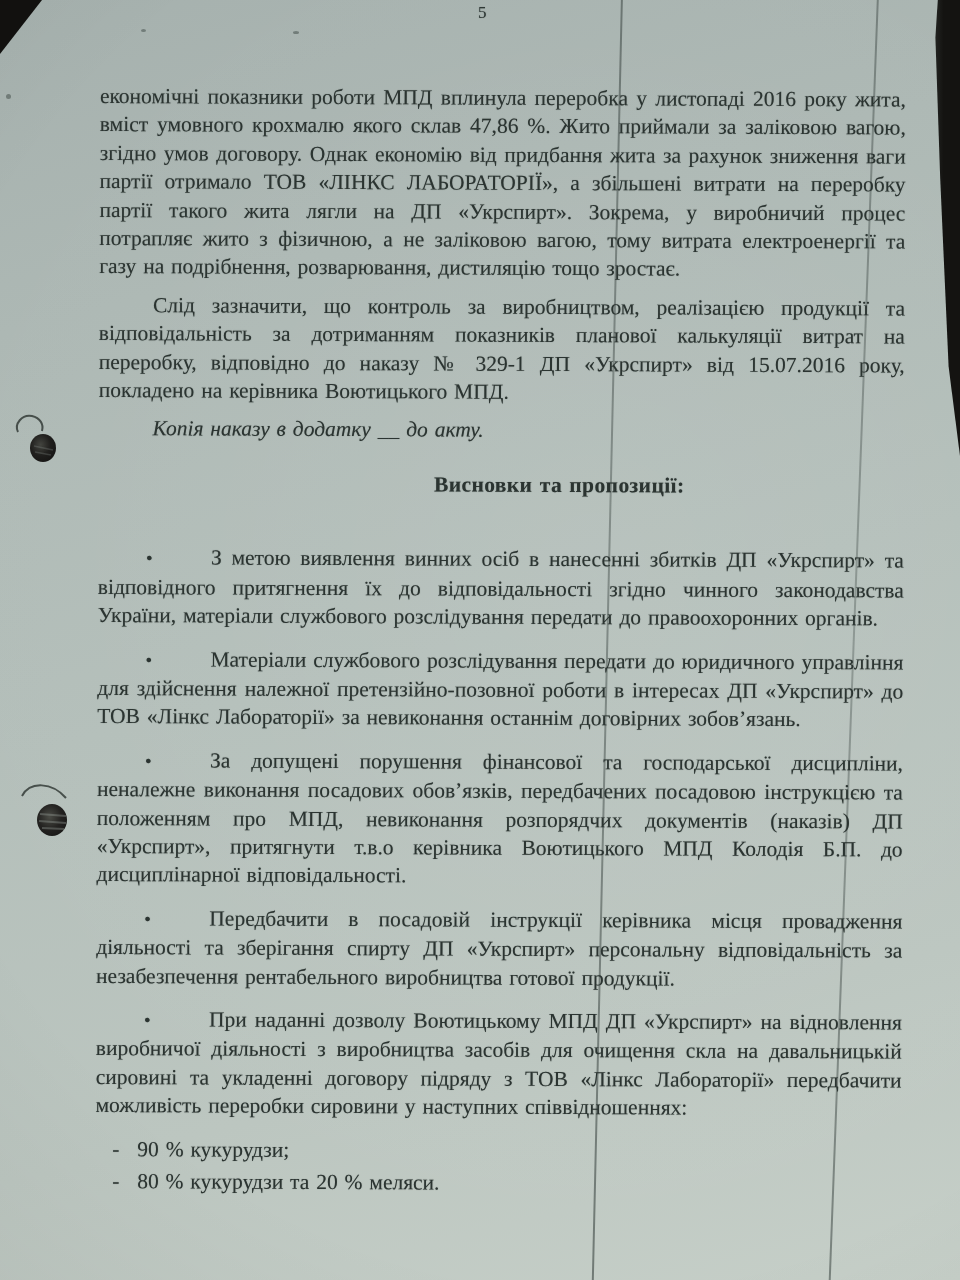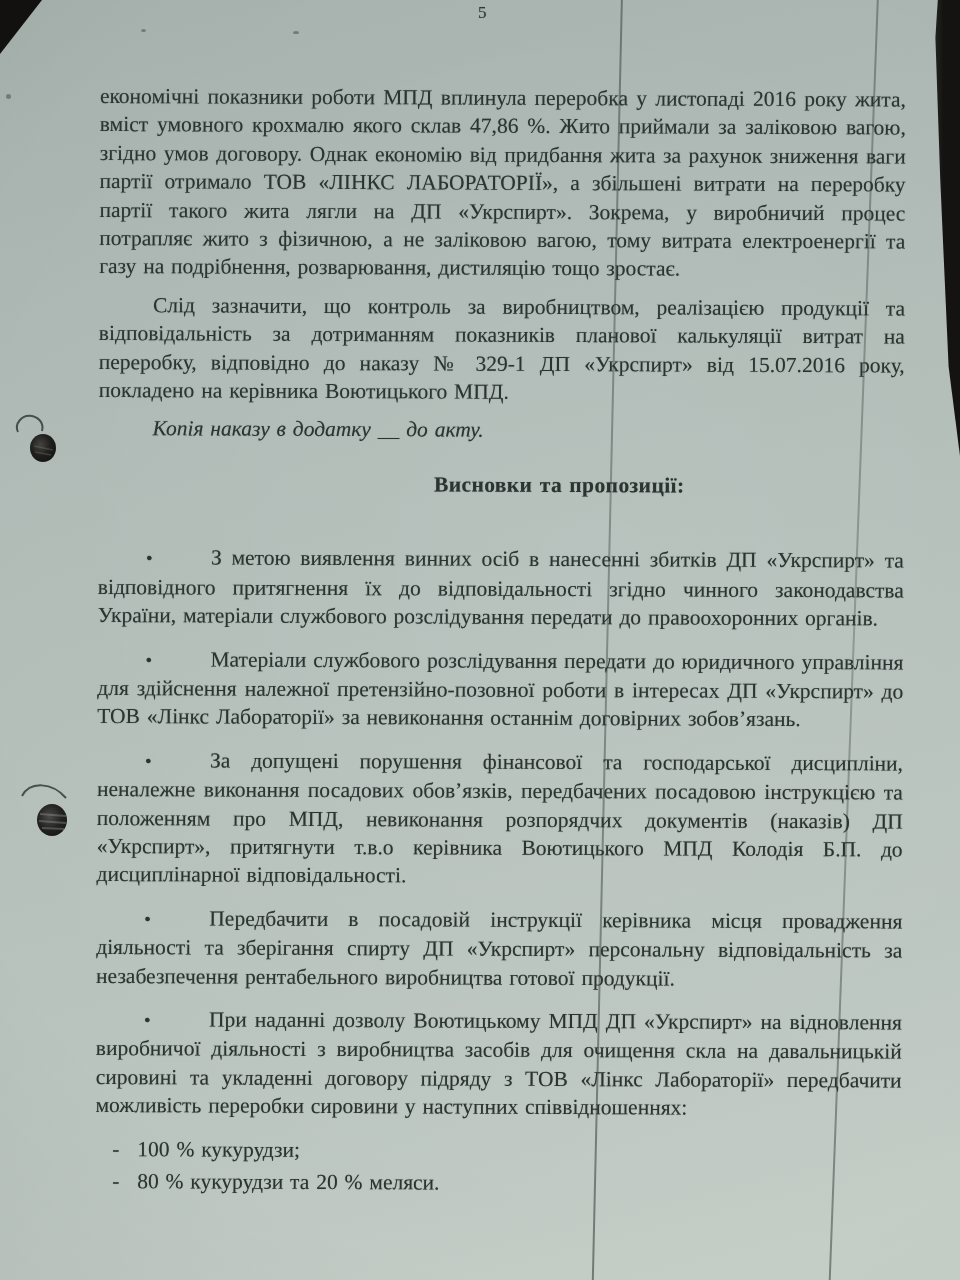--- a/index.html
+++ b/index.html
@@ -175,18 +175,18 @@
     <p class="bullet"><span class="marker">•</span><span>З метою виявлення винних осіб в нанесенні збитків ДП «Укрспирт» та відповідного притягнення їх до відповідальності згідно чинного законодавства України, матеріали службового розслідування передати до правоохоронних органів.</span></p>
 
     <p class="bullet"><span class="marker">•</span><span>Матеріали службового розслідування передати до юридичного управління для здійснення належної претензійно-позовної роботи в інтересах ДП «Укрспирт» до ТОВ «Лінкс Лабораторії» за невиконання останнім договірних зобов’язань.</span></p>
 
     <p class="bullet"><span class="marker">•</span><span>За допущені порушення фінансової та господарської дисципліни, неналежне виконання посадових обов’язків, передбачених посадовою інструкцією та положенням про МПД, невиконання розпорядчих документів (наказів) ДП «Укрспирт», притягнути т.в.о керівника Воютицького МПД Колодія Б.П. до дисциплінарної відповідальності.</span></p>
 
     <p class="bullet"><span class="marker">•</span><span>Передбачити в посадовій інструкції керівника місця провадження діяльності та зберігання спирту ДП «Укрспирт» персональну відповідальність за незабезпечення рентабельного виробництва готової продукції.</span></p>
 
     <p class="bullet"><span class="marker">•</span><span>При наданні дозволу Воютицькому МПД ДП «Укрспирт» на відновлення виробничої діяльності з виробництва засобів для очищення скла на давальницькій сировині та укладенні договору підряду з ТОВ «Лінкс Лабораторії» передбачити можливість переробки сировини у наступних співвідношеннях:</span></p>
 
-    <p class="sub-item"><span class="marker">-</span><span>100 % кукурудзи;</span></p>
+    <p class="sub-item"><span class="marker">-</span><span>90 % кукурудзи;</span></p>
 
     <p class="sub-item"><span class="marker">-</span><span>80 % кукурудзи та 20 % меляси.</span></p>
 
   </div>
 </div>
 
 </body></html>

